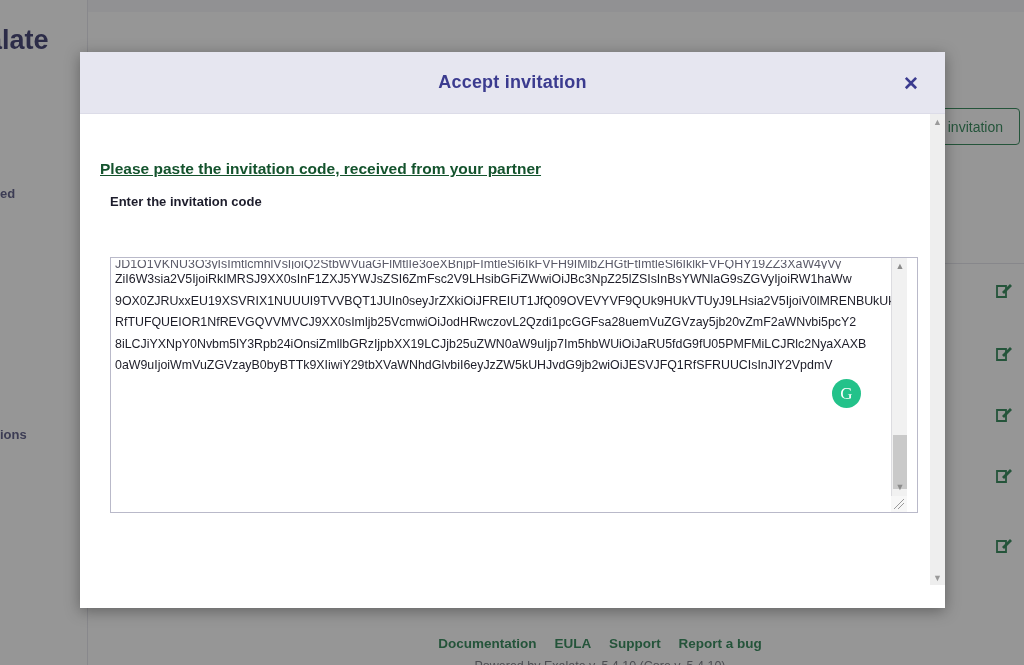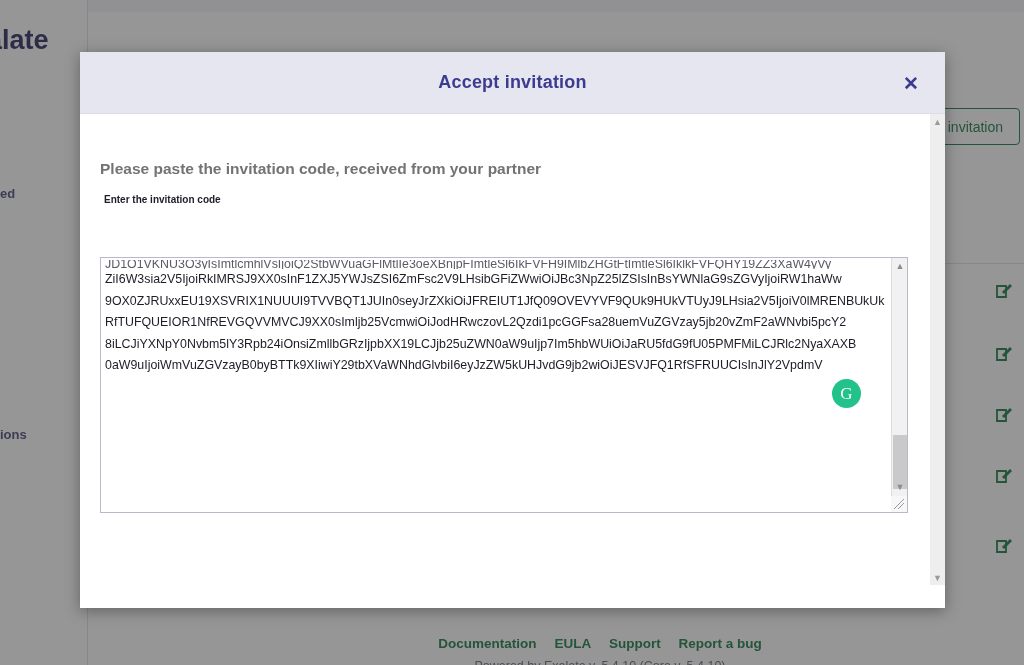--- a/index.html
+++ b/index.html
@@ -108,44 +108,45 @@
   }
 
   #modal-body {
     position: relative;
     height: 471px;
     background: #ffffff;
     padding: 0 20px;
   }
   #instruction {
     position: absolute; left: 20px; top: 46px;
-    font-size: 15.5px; font-weight: 700; color: #737373;
+    font-size: 15.5px; font-weight: 700; color: #14532d; text-decoration: underline;
   }
   #field-label {
-    position: absolute; left: 24px; top: 80px;
-    font-size: 10px; font-weight: 700; color: #1c1c2b;
+    position: absolute; left: 30px; top: 80px;
+    font-size: 13px; font-weight: 700; color: #1c1c2b;
   }
 
   #code-wrap {
     position: absolute; left: 20px; top: 143px;
     width: 808px; height: 256px;
   }
   #code-area {
     width: 100%; height: 100%;
     border: 1px solid #b9b9c9;
     background: #ffffff;
     padding: 2px 20px 2px 4px;
     overflow: hidden;
     font-family: "Liberation Sans", sans-serif;
     font-size: 12.4px;
     line-height: 21.5px;
     color: #1d1d28;
     word-break: break-all;
     white-space: normal;
     position: relative;
+    margin-left: 10px;
   }
   #code-area .line {
     white-space: nowrap;
     overflow: hidden;
   }
   #code-area .line.clipped-top {
     height: 9px; line-height: 9px; overflow: hidden;
     color: #5a5a68;
   }
   

